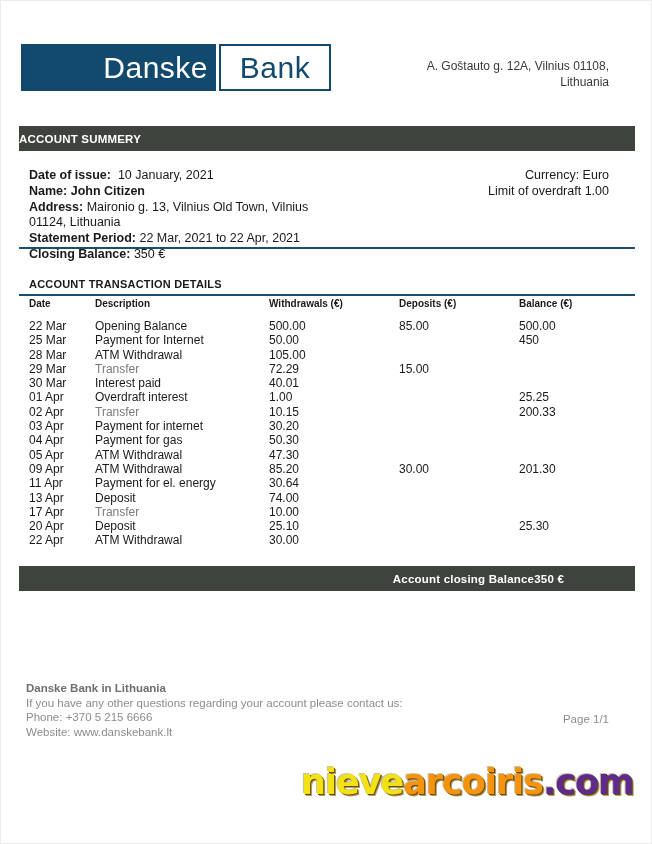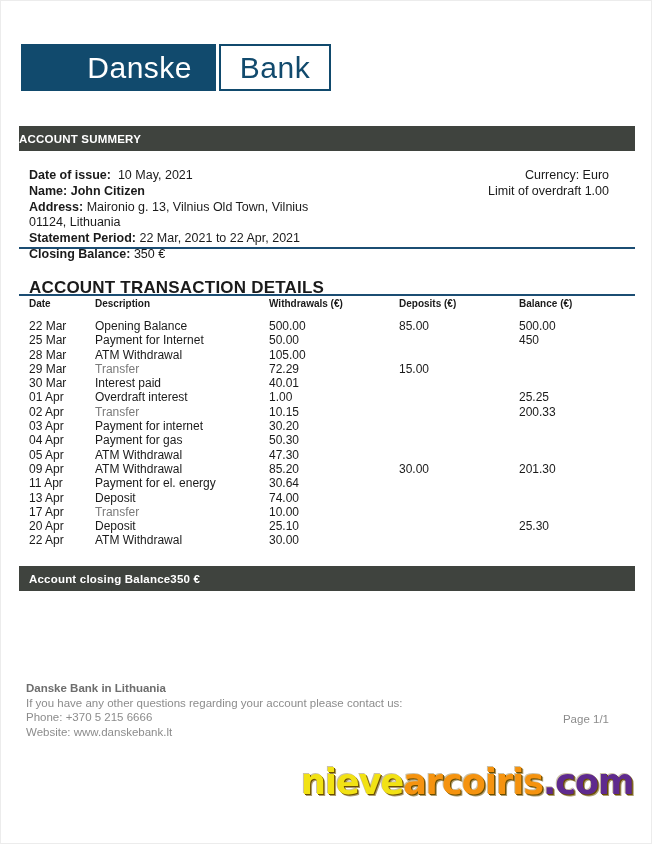--- a/index.html
+++ b/index.html
@@ -6,49 +6,49 @@
   .page{
     position:relative;width:652px;height:844px;background:#ffffff;
     font-family:"Liberation Sans",sans-serif;color:#1a1a1a;overflow:hidden;
     border:1px solid #ececec;box-sizing:border-box;
   }
   
   .logo-row{position:absolute;top:43px;left:20px;display:flex;}
   .logo-danske{
     width:195px;height:47px;background:#114a6d;color:#ffffff;
     display:flex;align-items:center;justify-content:flex-end;
-    padding-right:24px;font-size:30px;box-sizing:border-box;letter-spacing:.5px;
+    padding-right:8px;font-size:30px;box-sizing:border-box;letter-spacing:.5px;
   }
   .logo-bank{
     width:112px;height:47px;background:#ffffff;border:2px solid #114a6d;color:#114a6d;
     display:flex;align-items:center;justify-content:center;
     font-size:30px;box-sizing:border-box;margin-left:3px;letter-spacing:.5px;
   }
   .bank-address{position:absolute;top:57px;right:42px;text-align:right;
     font-size:12px;line-height:16px;color:#3a3a3a;}
   
   .summary-bar{
     position:absolute;top:125px;left:18px;width:616px;height:25px;background:#3f433e;
     color:#fff;font-weight:bold;font-size:11.5px;display:flex;align-items:center;
     justify-content:flex-start;padding-right:12px;box-sizing:border-box;letter-spacing:.2px;
   }
   .closing-bar{
     position:absolute;top:565px;left:18px;width:616px;height:25px;background:#3f433e;
     color:#fff;font-weight:bold;font-size:11.5px;display:flex;align-items:center;
-    justify-content:flex-start;padding:0 71px 0 10px;box-sizing:border-box;letter-spacing:.2px;
+    justify-content:flex-end;padding:0 71px 0 10px;box-sizing:border-box;letter-spacing:.2px;
   }
   
   .info-left{position:absolute;top:167px;left:28px;width:380px;font-size:12.5px;line-height:15.8px;}
   .info-right{position:absolute;top:167px;right:42px;text-align:right;font-size:12.5px;line-height:15.8px;}
   .info-left b,.info-right b{font-weight:bold;}
   .rule{position:absolute;left:18px;width:616px;height:2px;background:#1b4d73;}
   #rule-info{top:246px;}
   #rule-table{top:293px;}
   
-  .section-title{position:absolute;top:277px;left:28px;font-weight:bold;font-size:17px;letter-spacing:.2px;}
+  .section-title{position:absolute;top:277px;left:28px;font-weight:bold;font-size:11px;letter-spacing:.2px;}
   .t-head{position:absolute;top:297px;left:0;width:652px;height:15px;font-weight:bold;font-size:10px;}
   .t-head span{position:absolute;white-space:nowrap;}
   .col-date{left:28px}.col-desc{left:94px}.col-wd{left:268px}.col-dep{left:398px}.col-bal{left:518px}
   .t-rows{position:absolute;top:318px;left:0;width:516px;}
   .t-row{position:relative;height:14.3px;font-size:12px;}
   .cell{position:absolute;white-space:nowrap;top:0;}
   .cell.date{left:28px}.cell.desc{left:94px}.cell.wd{left:268px}.cell.dep{left:398px}.cell.bal{left:518px}
   .t-row.muted-desc .cell.desc{color:#7a7a7a;}
   
   .footer{position:absolute;top:661px;left:25px;font-size:11.5px;line-height:14.6px;color:#8c8c8c;}
@@ -69,27 +69,31 @@
 
   <div class="logo-row">
     <div class="logo-danske">
       <span>Danske</span>
     </div>
     <div class="logo-bank">
       <span>Bank</span>
     </div>
   </div>
 
+  <div class="bank-address">
+    <div>A. Goštauto g. 12A, Vilnius 01108,</div>
+    <div>Lithuania</div>
+  </div>
 
   <div class="summary-bar">
     <span>ACCOUNT SUMMERY</span>
   </div>
 
   <div class="info-left">
-    <div><b>Date of issue:</b>&nbsp; <span>10 May, 2021</span></div>
+    <div><b>Date of issue:</b>&nbsp; <span>10 January, 2021</span></div>
     <div><b>Name:</b> <b>John Citizen</b></div>
     <div><b>Address:</b> <span>Maironio g. 13, Vilnius Old Town, Vilnius</span></div>
     <div><span>01124, Lithuania</span></div>
     <div><b>Statement Period:</b> <span>22 Mar, 2021 to 22 Apr, 2021</span></div>
     <div><b>Closing Balance:</b> <span>350 €</span></div>
   </div>
 
   <div class="info-right">
     <div>Currency: Euro</div>
     <div>Limit of overdraft 1.00</div>

